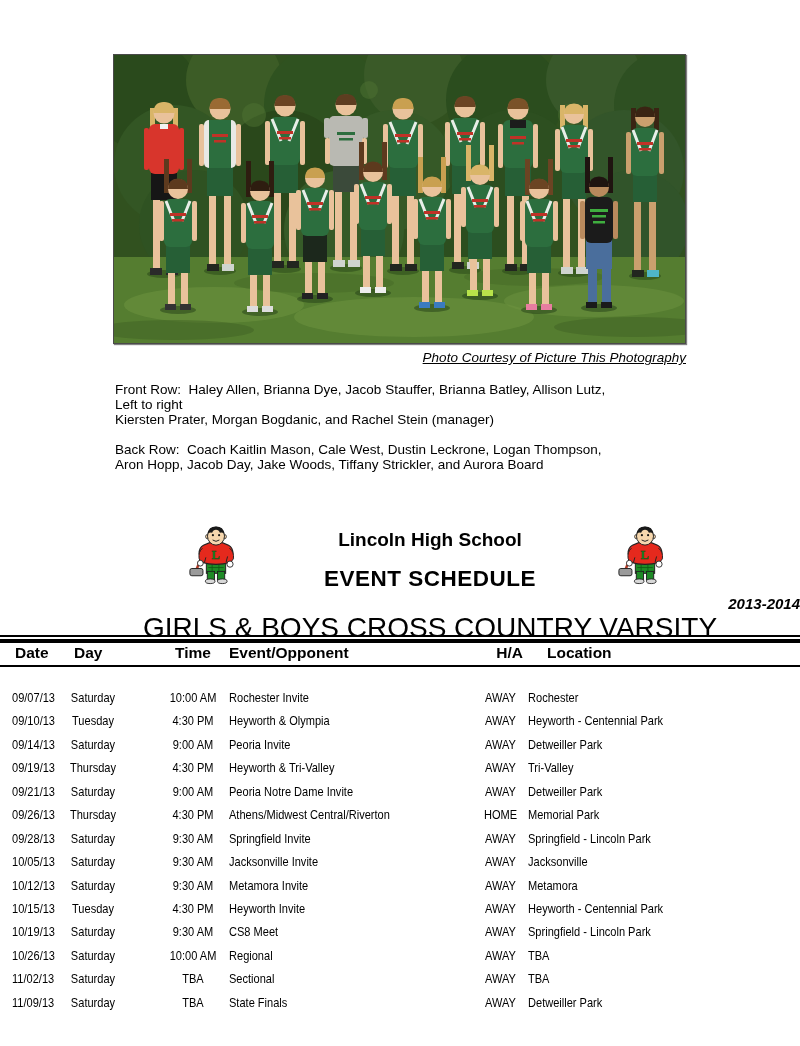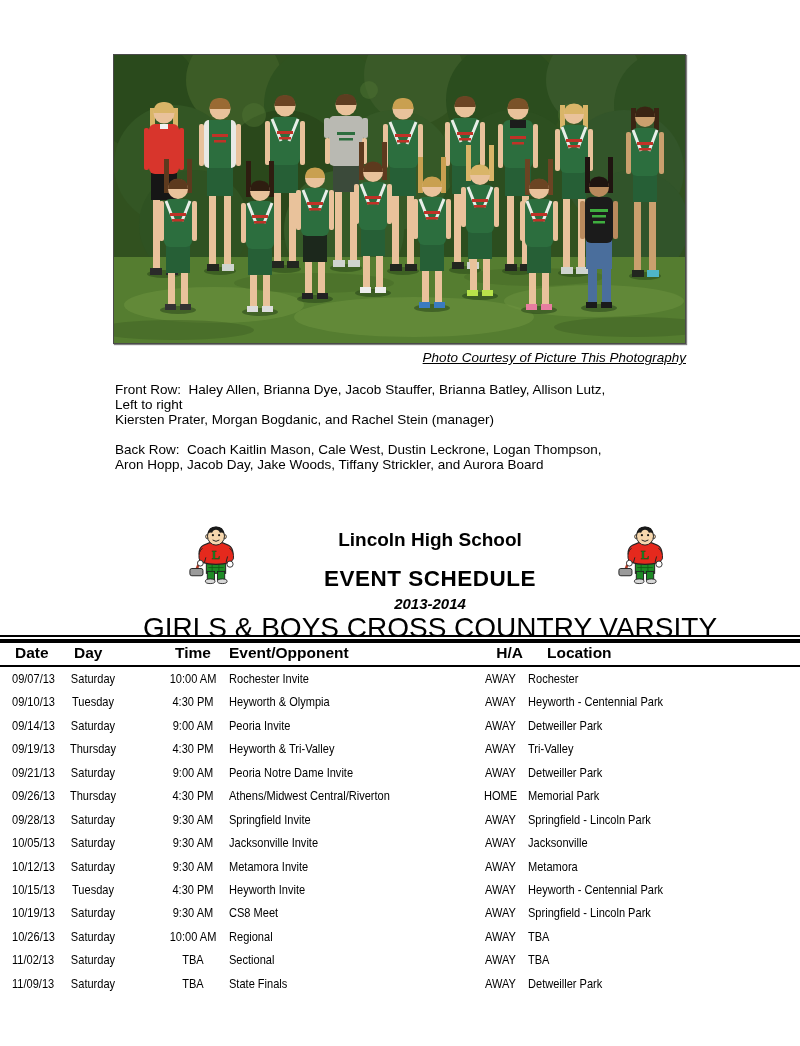--- a/index.html
+++ b/index.html
@@ -13,21 +13,21 @@
 
   .credit{position:absolute;top:350px;right:114px;font-size:13.5px;font-style:italic;white-space:nowrap;text-decoration:underline;}
 
   .roster{position:absolute;left:115px;top:382px;font-size:13.5px;line-height:15px;}
   .roster-line{white-space:pre;}
 
   
   .titleline{position:absolute;left:60px;width:740px;text-align:center;white-space:nowrap;}
   .school{top:529px;font-size:19px;font-weight:bold;}
   .event{top:550px;font-size:22.5px;font-weight:bold;letter-spacing:.5px;margin-top:16px;}
-  .season{top:595px;font-size:15px;font-weight:bold;font-style:italic;}
+  .season{top:595px;font-size:15px;font-weight:bold;font-style:italic;text-align:right;}
   .subtitle{top:612px;font-size:28px;}
   .mascot{position:absolute;width:58px;height:62px;top:523px;}
   .mascot.m-left{left:187px;}
   .mascot.m-right{left:616px;}
   .mascot svg{display:block;width:100%;height:100%;}
 
   
   .rule{position:absolute;left:0;width:800px;background:#000;}
   .rule-a{top:635px;height:1.5px;}
   .rule-b{top:639px;height:3.5px;}
@@ -36,21 +36,21 @@
   
   .thead{position:absolute;left:0;top:644px;width:800px;height:32px;}
   .hcell{position:absolute;top:0;font-size:15.5px;font-weight:bold;white-space:nowrap;}
   .h0{left:15px;} .h1{left:74px;}
   .h2{left:157px;width:72px;text-align:center;}
   .h3{left:229px;}
   .h4{left:478px;width:45px;text-align:right;}
   .h5{left:547px;}
 
   
-  .tbody{position:absolute;left:0;top:667px;width:772px;}
+  .tbody{position:absolute;left:0;top:686px;width:772px;}
   .trow{position:relative;height:23.45px;}
   .cell{position:absolute;top:4px;font-size:13px;white-space:nowrap;
         transform:scaleX(.85);transform-origin:0 0;}
   .c0{left:12px;}
   .c1{left:63px;width:60px;text-align:center;transform-origin:50% 0;}
   .c2{left:157px;width:72px;text-align:center;transform-origin:50% 0;}
   .c3{left:229px;}
   .c4{left:478px;width:45px;text-align:center;transform-origin:50% 0;}
   .c5{left:528px;}
 </style>

